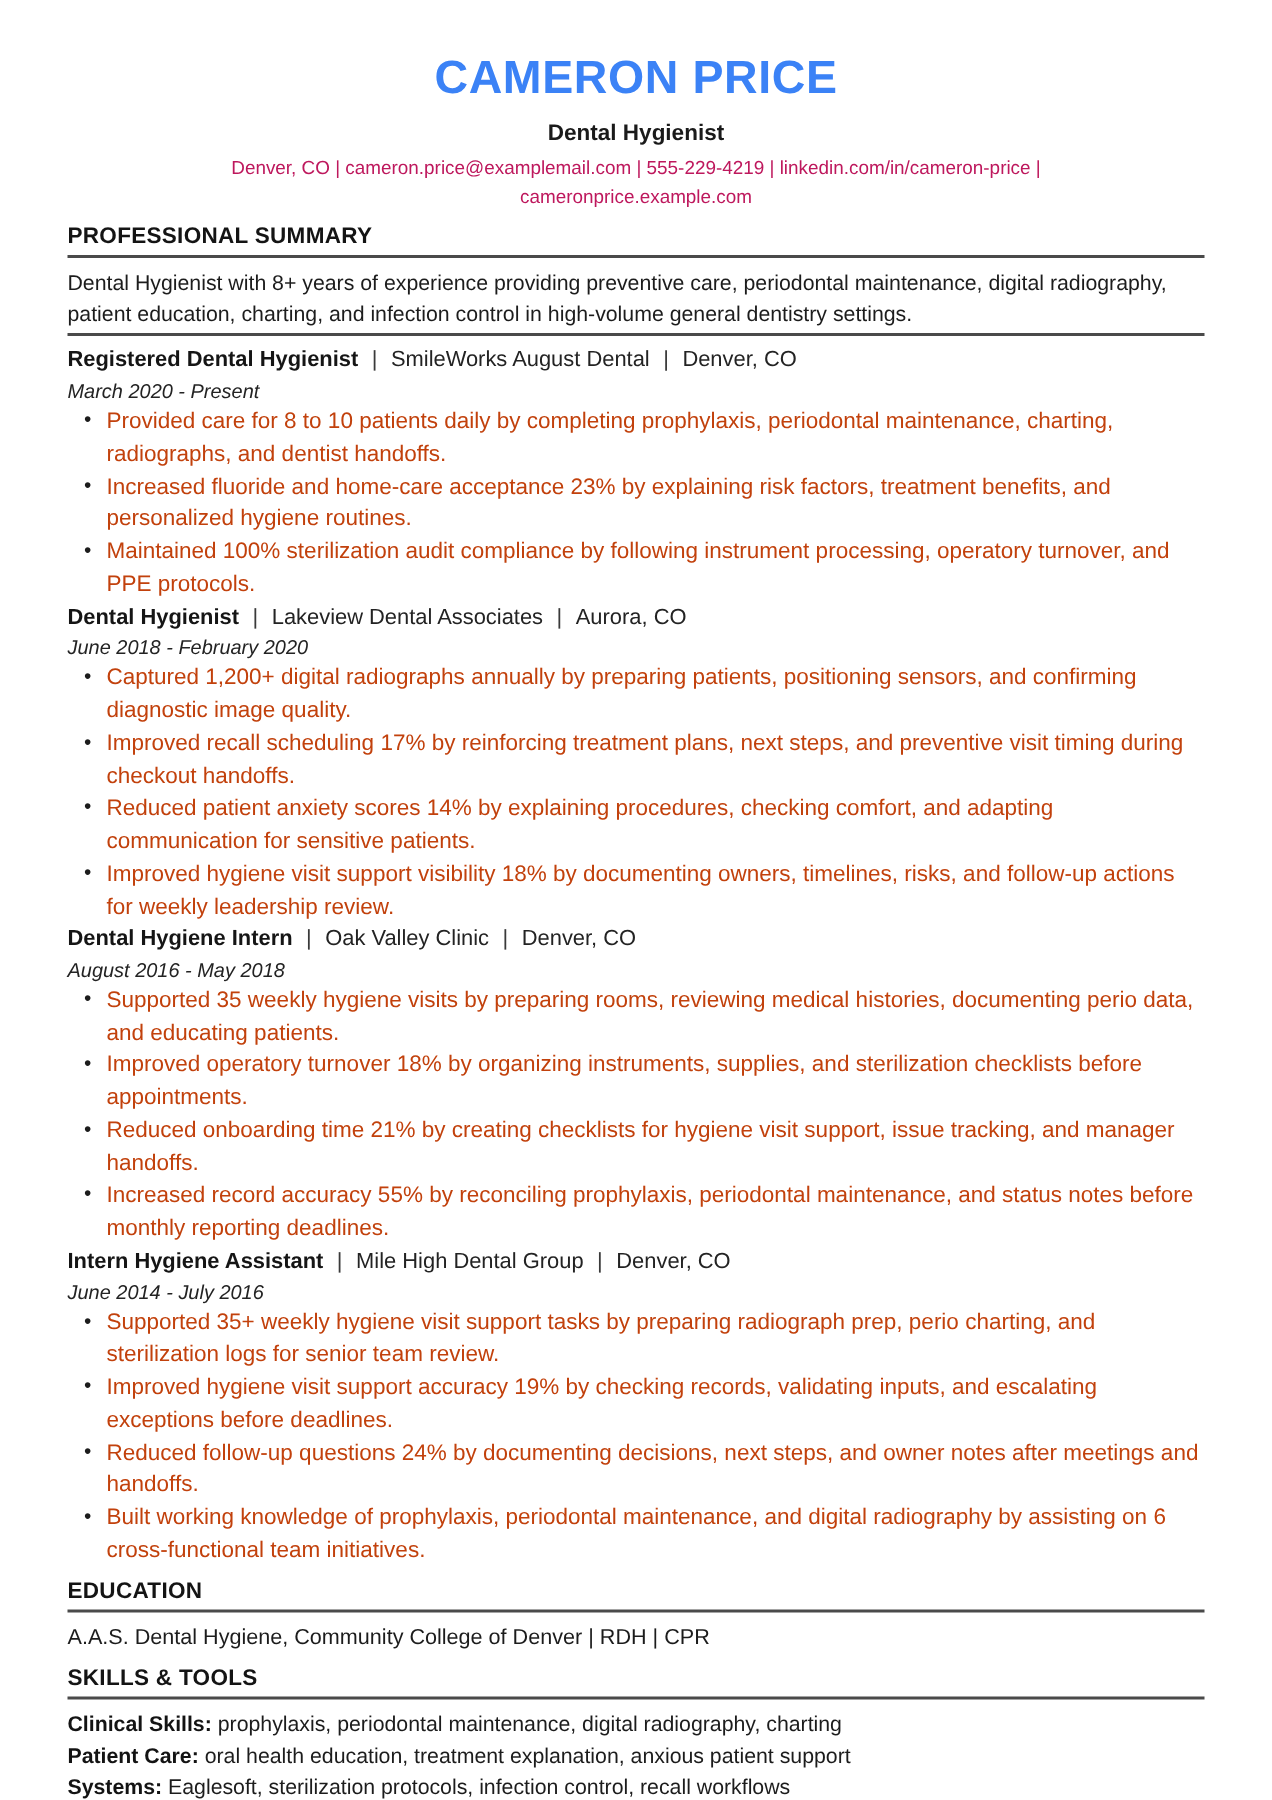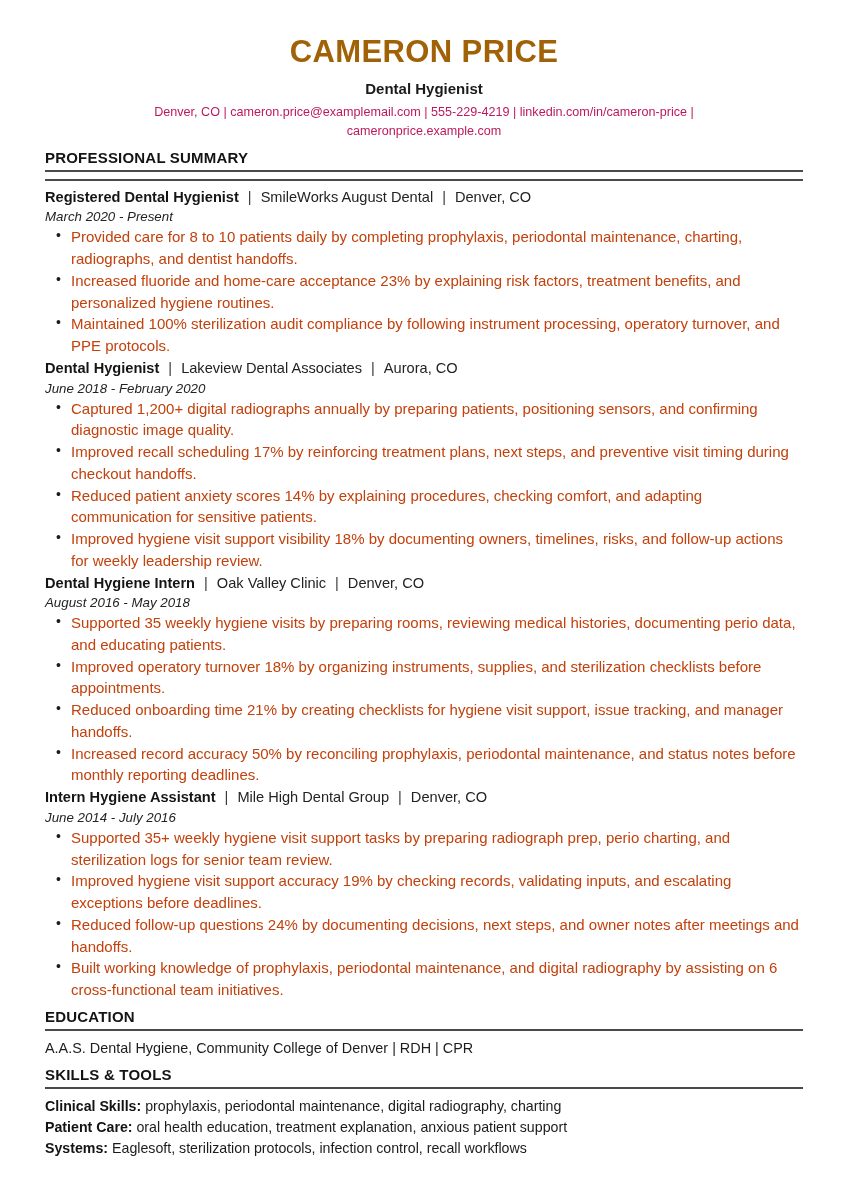--- a/index.html
+++ b/index.html
@@ -23,21 +23,21 @@
   }
 
   
   .name {
     text-align: center;
     font-size: 31px;
     font-weight: bold;
     letter-spacing: 0.4px;
     line-height: 1.15;
     margin: 6px 0 0 0;
-    color: #a16207;
+    color: #3b82f6;
   }
   .headline {
     text-align: center;
     font-size: 15px;
     font-weight: bold;
     margin: 10px 0 0 0;
     color: #1a1a1a;
   }
   .contact {
     text-align: center;
@@ -141,20 +141,21 @@
 
   <div>
     <h1 class="name">CAMERON PRICE</h1>
     <div class="headline">Dental Hygienist</div>
     <div class="contact">Denver, CO | cameron.price@examplemail.com | 555-229-4219 | linkedin.com/in/cameron-price | cameronprice.example.com</div>
   </div>
 
   <div>
     <div class="section-title">PROFESSIONAL SUMMARY</div>
     <hr class="rule">
+    <p class="summary">Dental Hygienist with 8+ years of experience providing preventive care, periodontal maintenance, digital radiography, patient education, charting, and infection control in high-volume general dentistry settings.</p>
   </div>
 
   <div>
     <hr class="rule">
 
     <div class="job">
       <div class="job-head">
         <span class="job-title">Registered Dental Hygienist</span><span class="sep">|</span><span class="job-company">SmileWorks August Dental</span><span class="sep">|</span><span class="job-location">Denver, CO</span>
       </div>
       <div class="job-dates">March 2020 - Present</div>
@@ -180,21 +181,21 @@
 
     <div class="job">
       <div class="job-head">
         <span class="job-title">Dental Hygiene Intern</span><span class="sep">|</span><span class="job-company">Oak Valley Clinic</span><span class="sep">|</span><span class="job-location">Denver, CO</span>
       </div>
       <div class="job-dates">August 2016 - May 2018</div>
       <ul class="bullets">
         <li>Supported 35 weekly hygiene visits by preparing rooms, reviewing medical histories, documenting perio data, and educating patients.</li>
         <li>Improved operatory turnover 18% by organizing instruments, supplies, and sterilization checklists before appointments.</li>
         <li>Reduced onboarding time 21% by creating checklists for hygiene visit support, issue tracking, and manager handoffs.</li>
-        <li>Increased record accuracy 50% by reconciling prophylaxis, periodontal maintenance, and status notes before monthly reporting deadlines.</li>
+        <li>Increased record accuracy 55% by reconciling prophylaxis, periodontal maintenance, and status notes before monthly reporting deadlines.</li>
       </ul>
     </div>
 
     <div class="job">
       <div class="job-head">
         <span class="job-title">Intern Hygiene Assistant</span><span class="sep">|</span><span class="job-company">Mile High Dental Group</span><span class="sep">|</span><span class="job-location">Denver, CO</span>
       </div>
       <div class="job-dates">June 2014 - July 2016</div>
       <ul class="bullets">
         <li>Supported 35+ weekly hygiene visit support tasks by preparing radiograph prep, perio charting, and sterilization logs for senior team review.</li>

